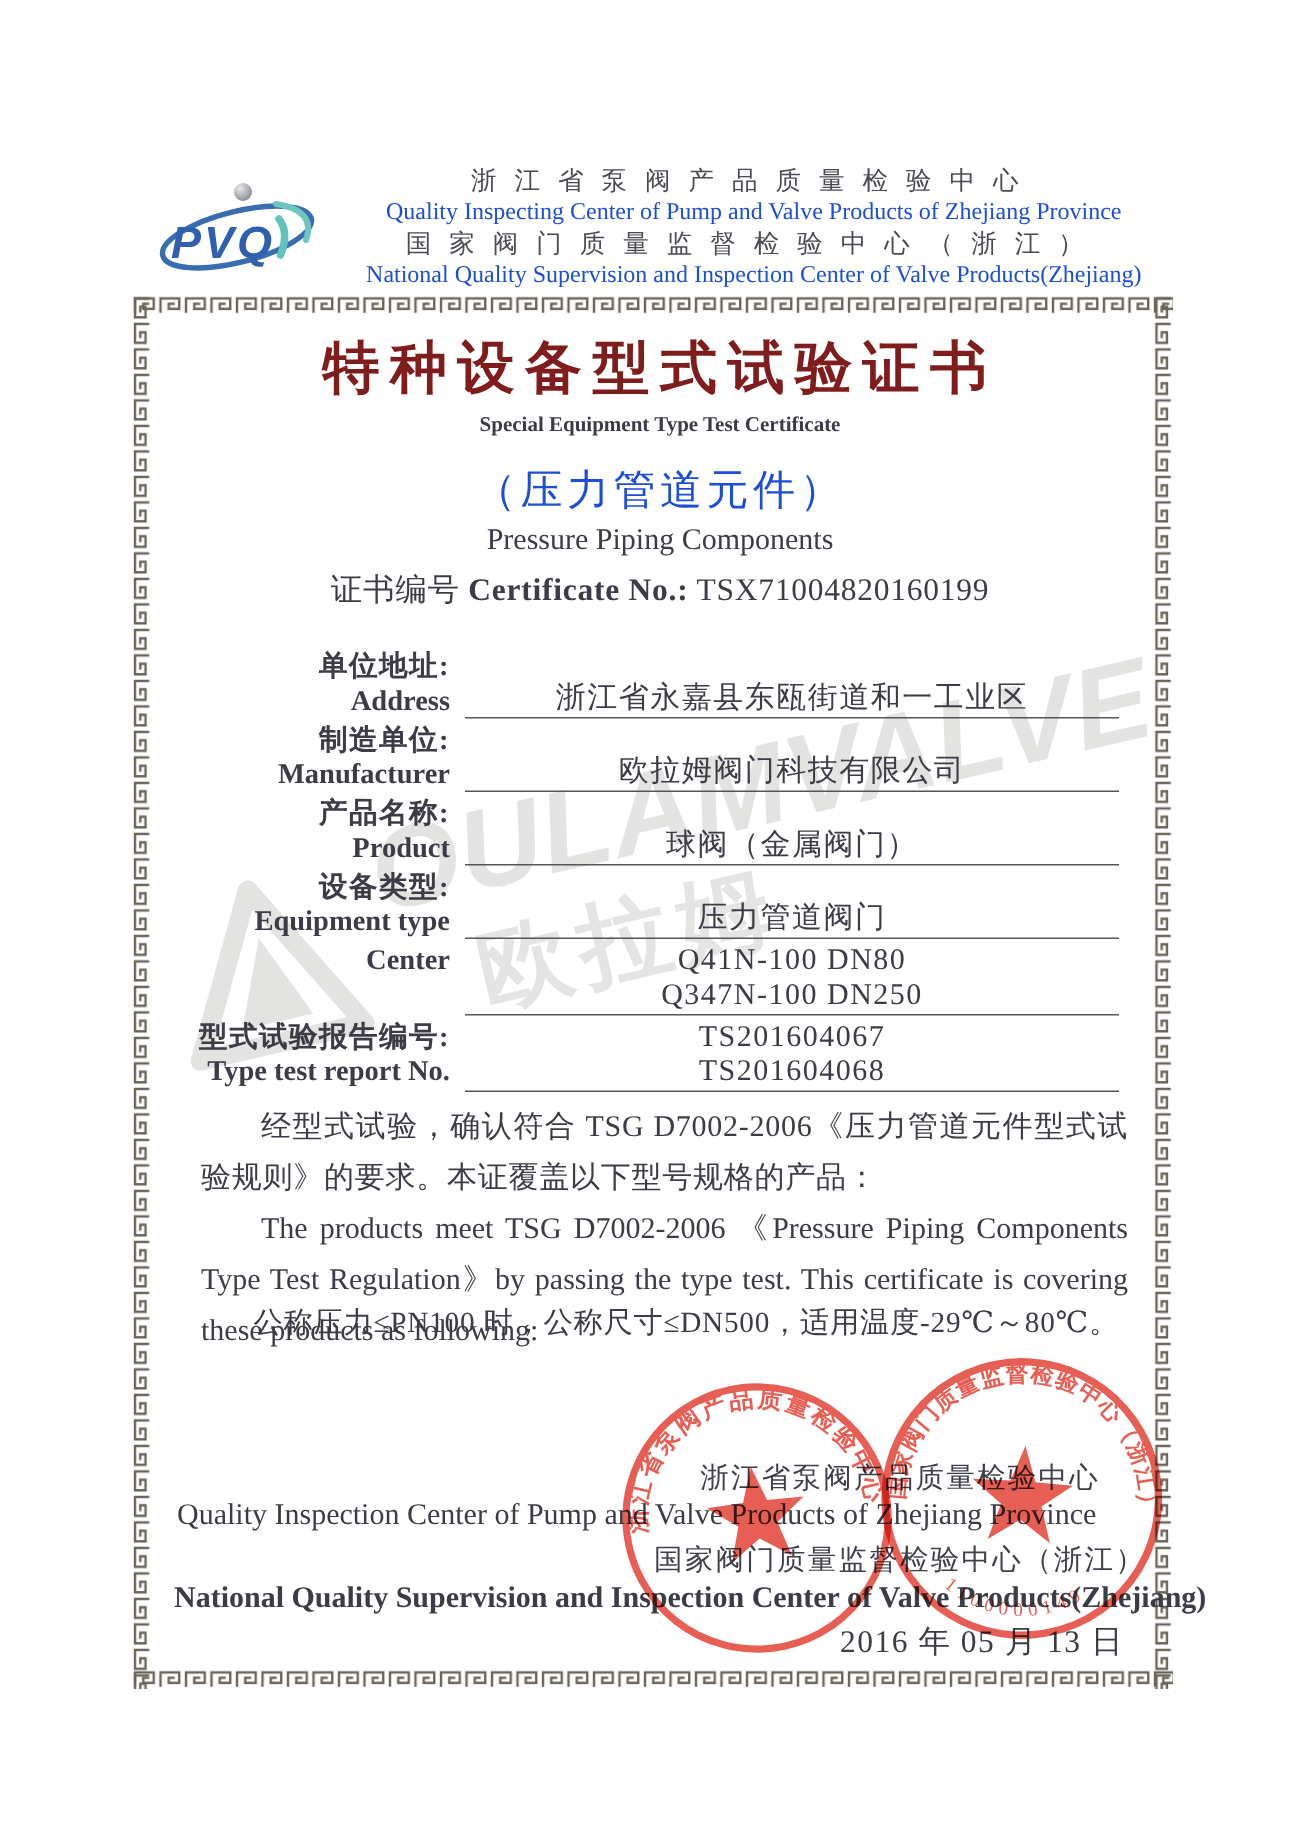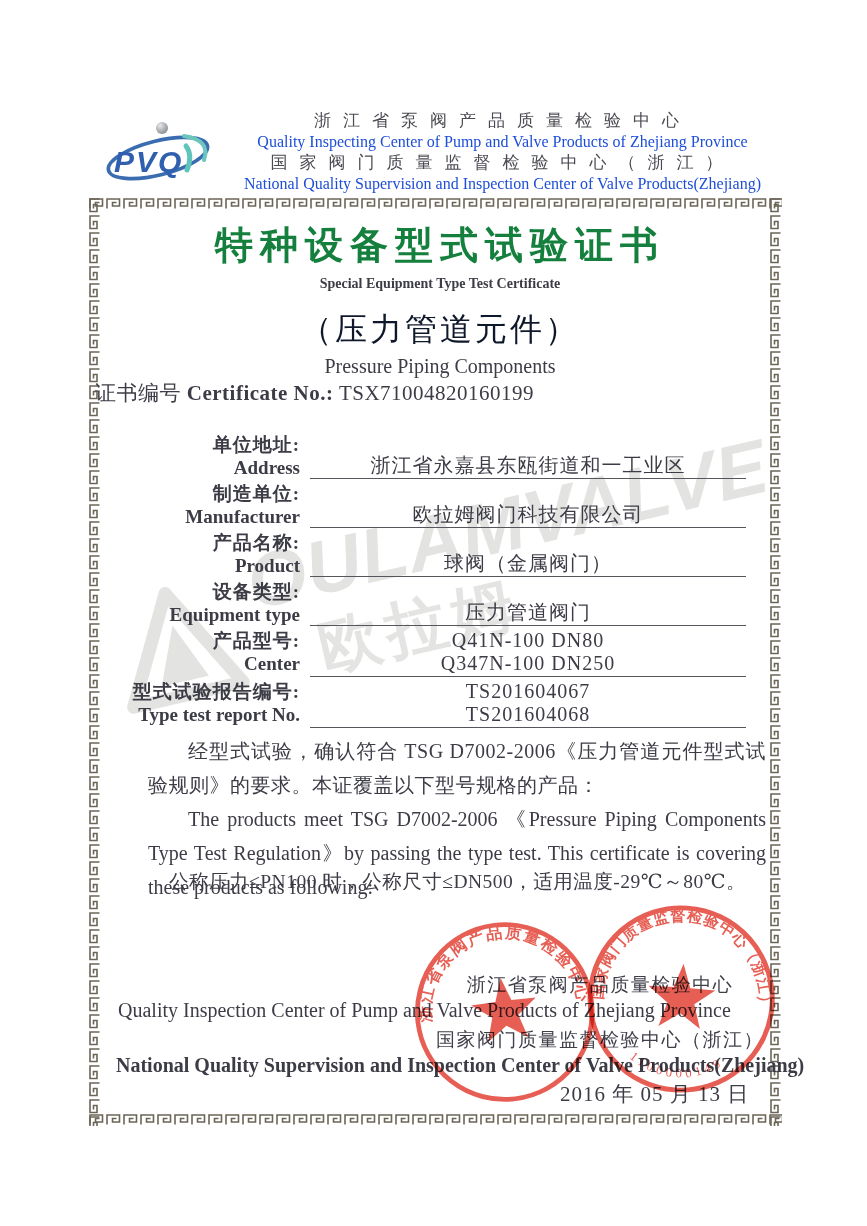--- a/index.html
+++ b/index.html
@@ -12,40 +12,40 @@
   
   .header-text{left:230px;top:110px;width:545px;text-align:center}
   .h-zh{font-size:17px;letter-spacing:12px;color:#4a4a52;white-space:nowrap;line-height:22px}
   .h-en{font-size:16px;font-weight:normal;white-space:nowrap;line-height:20px;color:#1d4ed8}
 
   
   .bstrip{position:absolute;line-height:0}
 
   
   .title-block{left:95px;top:220px;width:690px;text-align:center}
-  .title-zh{font-size:38px;font-weight:bold;letter-spacing:7px;color:#15803d}
+  .title-zh{font-size:38px;font-weight:bold;letter-spacing:7px;color:#7f1d1d}
   .title-en{font-size:14px;font-weight:bold;margin-top:5px}
-  .cat-zh{font-size:32px;letter-spacing:3px;margin-top:16px;color:#0f172a}
+  .cat-zh{font-size:28px;letter-spacing:3px;margin-top:16px;color:#1d4ed8}
   .cat-en{font-size:20px;font-weight:normal;margin-top:3px}
 
-  .cert-line{left:95px;top:379px;width:690px;font-size:21px;letter-spacing:.5px}
+  .cert-line{left:95px;top:379px;width:690px;text-align:center;font-size:21px;letter-spacing:.5px}
   .cert-line .bold{font-weight:bold}
 
   
   .fields{left:112px;top:433px;width:634px}
   .frow{display:flex;margin-bottom:3px}
   .flabel{width:188px;text-align:right;padding-right:10px;font-weight:bold;white-space:nowrap}
   .flabel .zh{font-size:19px;line-height:23px;letter-spacing:1px}
   .flabel .en{font-size:19px;line-height:23px}
   .fvalue{flex:1;border-bottom:1.6px solid #55555c;display:flex;flex-direction:column;
           justify-content:flex-end;text-align:center;padding-bottom:1px}
   .vline{font-size:20px;line-height:23px;letter-spacing:1px}
 
   
-  .body-text{left:148px;top:734px;width:618px;text-align:justify}
+  .body-text{left:134px;top:734px;width:618px;text-align:justify}
   .para-zh{font-size:20px;line-height:34px;text-indent:2em;letter-spacing:.5px;margin:0}
   .para-en{font-size:20px;line-height:34px;text-indent:2em;margin:0}
   .spec-line{left:130px;top:868px;width:625px;font-size:19.5px;text-indent:2em;letter-spacing:.5px}
 
   
   .f-zh1{left:435px;top:972px;width:330px;text-align:center;font-size:19px;letter-spacing:1.5px;color:#3f3f49}
   .f-en1{left:118px;top:999px;font-size:20px;font-weight:normal;white-space:nowrap}
   .f-zh2{left:435px;top:1027px;width:330px;text-align:center;font-size:19px;letter-spacing:1.5px;color:#3f3f49}
   .f-en2{left:116px;top:1054px;font-size:20px;font-weight:bold;white-space:nowrap}
   .f-date{left:560px;top:1080px;font-size:21px;letter-spacing:1px}
@@ -193,21 +193,20 @@
       <div class="zh">设备类型:</div>
       <div class="en">Equipment type</div>
     </div>
     <div class="fvalue">
       <div class="vline">压力管道阀门</div>
     </div>
   </div>
 
   <div class="frow">
     <div class="flabel">
-      <div class="zh">产品型号:</div>
       <div class="en">Center</div>
     </div>
     <div class="fvalue">
       <div class="vline">Q41N-100 DN80</div>
       <div class="vline">Q347N-100 DN250</div>
     </div>
   </div>
 
   <div class="frow">
     <div class="flabel">

